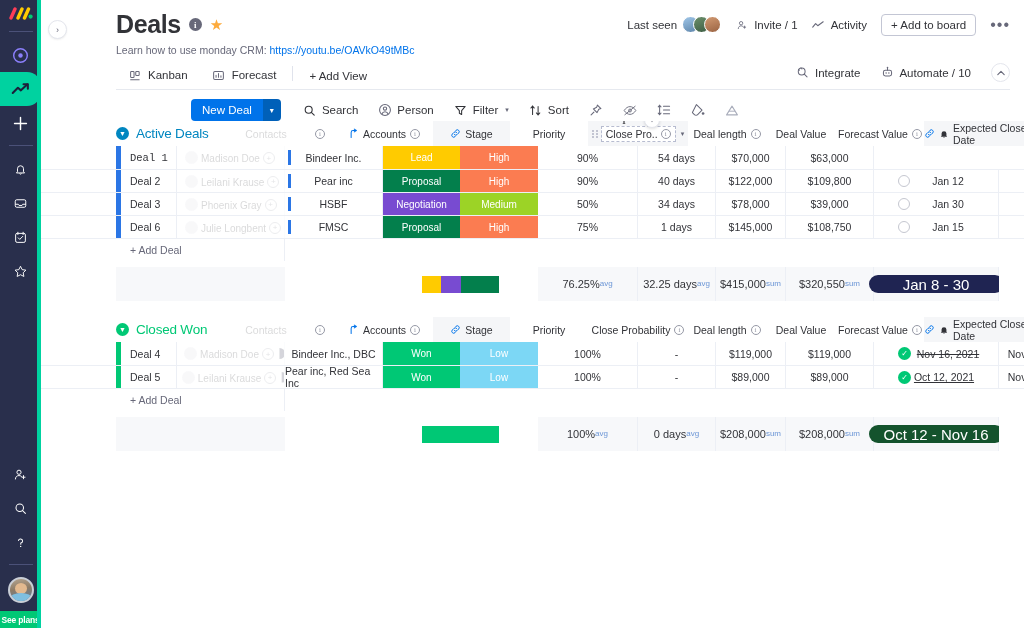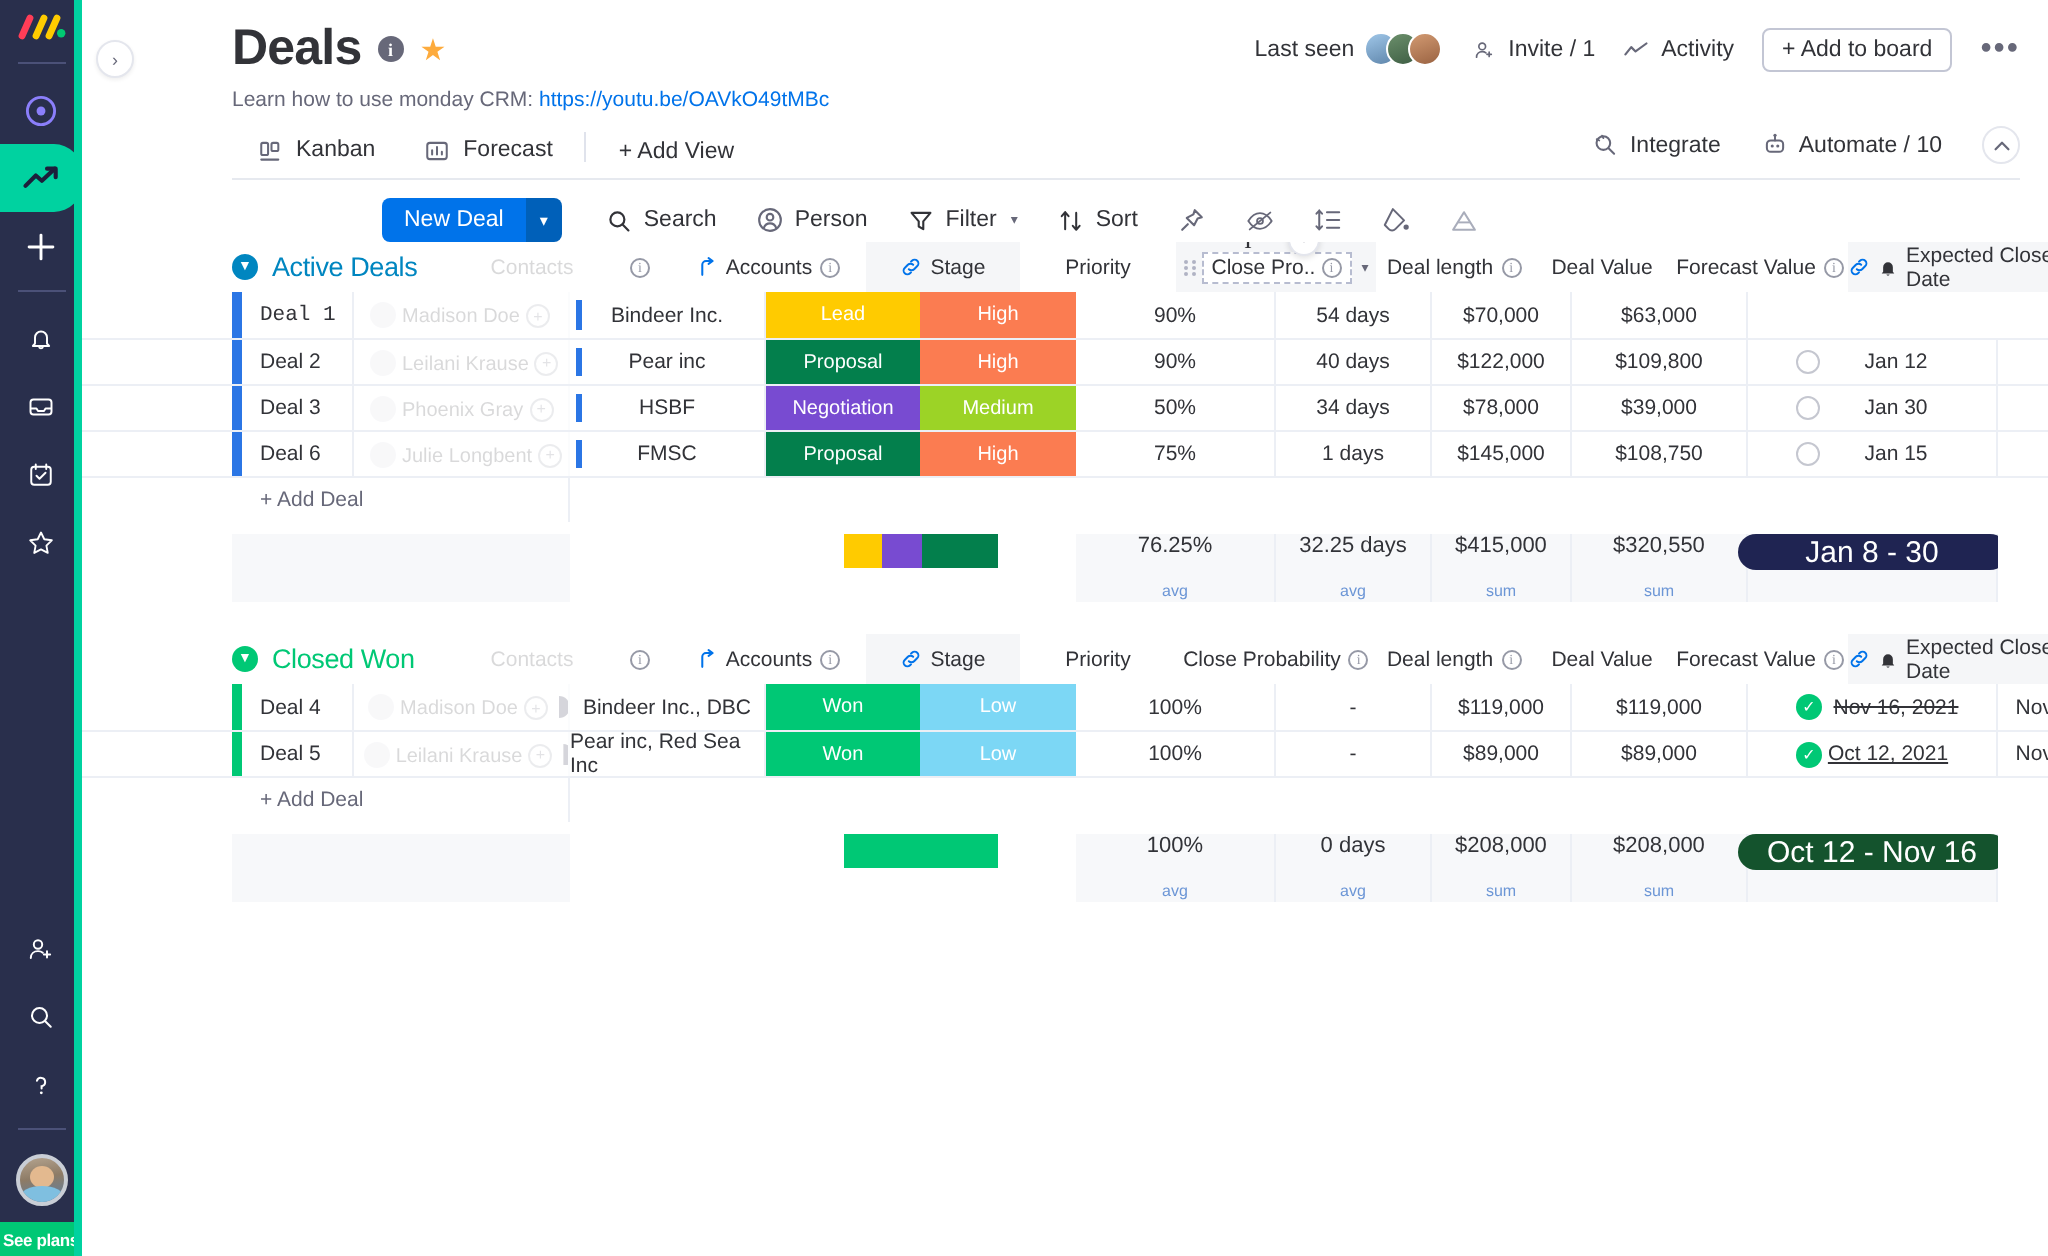--- a/index.html
+++ b/index.html
@@ -178,21 +178,21 @@
   .status {
     width:100%; height:100%; display:flex; align-items:center; justify-content:center;
     color:#fff; font-size:10px; cursor:pointer;
   }
   .addrow { display:flex; height:23px; align-items:center; border-top:1px solid #eceff5; }
   .addrow .txt { font-size:10.5px; color:#676879; padding-left:22px; cursor:pointer; }
 
   
   .sum-row { display:flex; height:34px; margin-top:6px; align-items:stretch; }
   .sum-cell {
-    display:flex; flex-direction:column; align-items:center; justify-content:space-between;
+    display:flex; flex-direction:row; align-items:center; justify-content:center;
     background:#f7f8fa; border-right:1px solid #eceff5;
   }
   .sum-v { font-size:11px; color:#323338; line-height:13px; }
   .sum-l { font-size:8px; color:#6c96d6; line-height:10px; }
   .pill {
     border-radius:12px; height:18px; display:flex; align-items:center; justify-content:center;
     color:#fff; font-size:15px; padding:0 10px; min-width:135px;
   }
   .battery { display:flex; height:17px; width:72px; overflow:hidden; }
 

